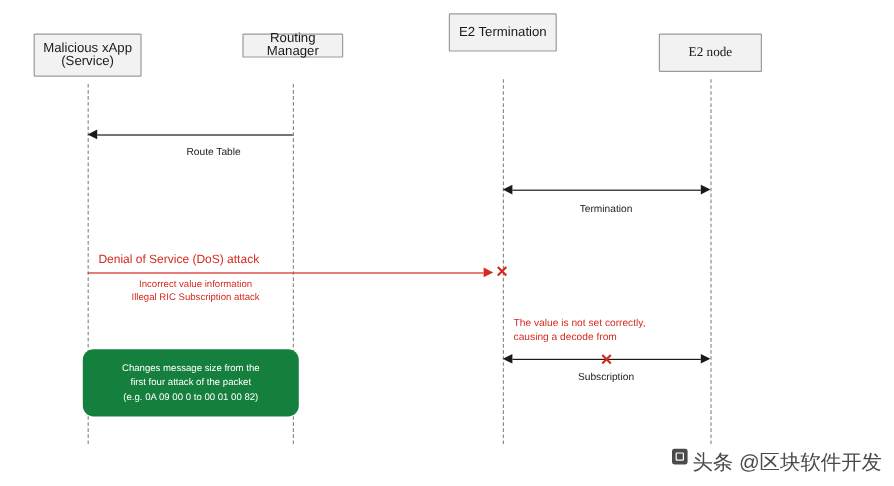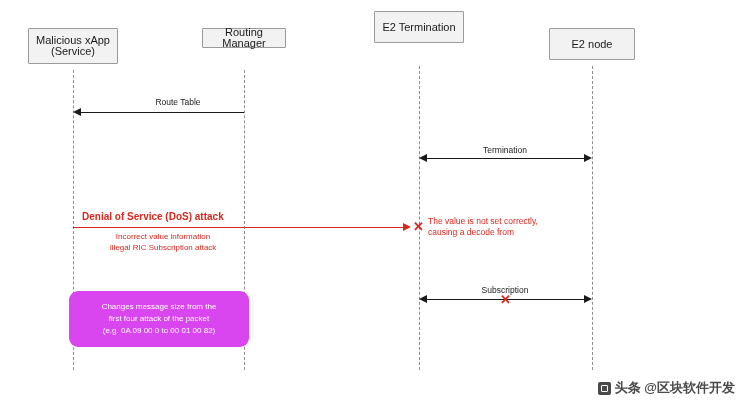--- a/index.html
+++ b/index.html
@@ -58,49 +58,51 @@
     border-left: 8px solid #1a1a1a;
   }
   .arrow-head.right.red {
     border-left-color: #d42a20;
   }
   .msg-label {
     position: absolute;
     font-size: 8.5px;
     color: #1a1a1a;
     white-space: nowrap;
+    margin-top: 24px;
   }
   .msg-label.center {
     text-align: center;
   }
   .attack-label {
     position: absolute;
     font-size: 10px;
-    font-weight: bold;
+    font-weight: normal;
     color: #d42a20;
     white-space: nowrap;
   }
   .red-note {
     position: absolute;
     font-size: 8.5px;
     color: #d42a20;
     line-height: 11px;
     white-space: nowrap;
+    margin-top: 48px;
   }
   .sub-note {
     position: absolute;
     font-size: 8px;
     color: #d42a20;
     line-height: 11px;
     text-align: center;
     white-space: nowrap;
   }
   .callout {
     position: absolute;
-    background: #d946ef;
+    background: #15803d;
     color: #ffffff;
     border-radius: 9px;
     font-size: 8px;
     line-height: 12px;
     text-align: center;
     display: flex;
     align-items: center;
     justify-content: center;
     padding: 6px 8px;
     box-sizing: border-box;
@@ -110,26 +112,24 @@
     color: #d42a20;
     font-weight: bold;
     font-size: 13px;
     line-height: 13px;
     font-family: "Liberation Sans", sans-serif;
   }
   .watermark {
     position: absolute;
     right: 10px;
     bottom: 8px;
-    font-size: 13px;
+    font-size: 17px;
     color: #4a4a4a;
     display: flex;
-    align-items: center;
     gap: 4px;
-    font-weight: bold;
   }
   .wm-icon {
     display: inline-block;
     width: 13px;
     height: 13px;
     background: #4a4a4a;
     border-radius: 2px;
     position: relative;
   }
   .wm-icon::after {
@@ -154,21 +154,21 @@
   </div>
 
   <div class="node-box" style="left:202px; top:28px; width:84px; height:20px;">
     <span>Routing<br>Manager</span>
   </div>
 
   <div class="node-box" style="left:374px; top:11px; width:90px; height:32px;">
     <span>E2 Termination</span>
   </div>
 
-  <div class="node-box" style="left:549px; top:28px; width:86px; height:32px;">
+  <div class="node-box" style="left:549px; top:28px; width:86px; height:32px;font-family:Liberation Serif, serif;">
     <span>E2 node</span>
   </div>
 
   <div class="lifeline" style="left:73px; top:70px; height:300px;"></div>
   <div class="lifeline" style="left:244px; top:70px; height:300px;"></div>
   <div class="lifeline" style="left:419px; top:66px; height:304px;"></div>
   <div class="lifeline" style="left:592px; top:66px; height:304px;"></div>
 
   <div class="msg-label center" style="left:133px; top:97px; width:90px;">Route Table</div>
   <div class="arrow-line" style="left:81px; top:112px; width:163px;"></div>

